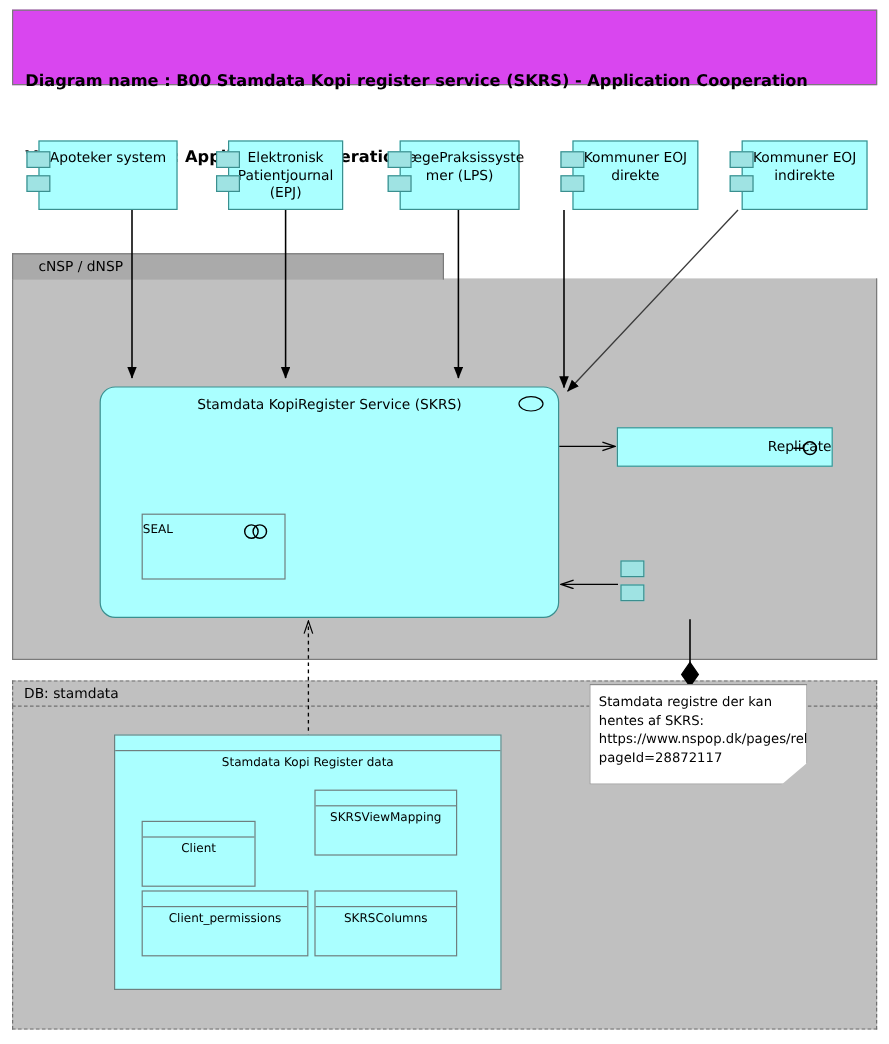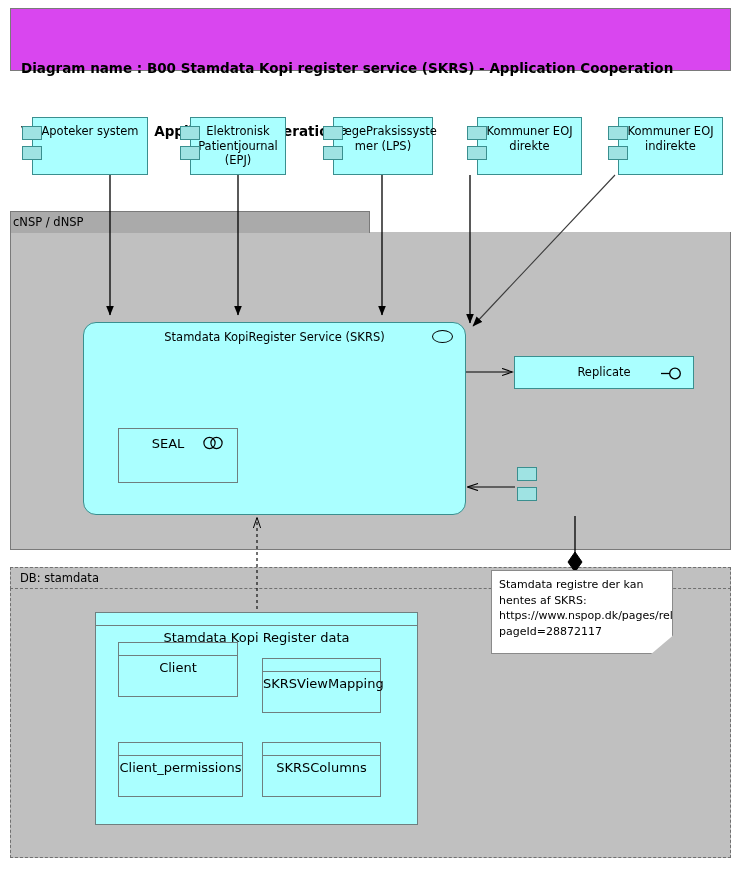--- a/index.html
+++ b/index.html
@@ -46,21 +46,21 @@
     border-top: none;
   }
   .group-cnsp-tab {
     left: 10px; top: 211px;
     width: 360px; height: 22px;
     background: #aaaaaa;
     border: 1px solid #7a7a7a;
     border-bottom: none;
     font-size: 11.5px;
     color: #000;
-    padding: 3px 0 0 2px;
+    padding: 3px 0 0 21px;
   }
   .group-db-body {
     left: 10px; top: 588px;
     width: 721px; height: 270px;
     background: #c0c0c0;
     border: 1px dashed #707070;
     border-top: none;
   }
   .group-db-tab {
     left: 10px; top: 567px;
@@ -125,39 +125,39 @@
   .seal {
     left: 118px; top: 428px;
     width: 120px; height: 55px;
     background: transparent;
     border: 1px solid #6f7f7f;
   }
   .seal-label {
     position: absolute;
     left: 0; top: 7px;
     width: 100%;
-    text-align: center;
-    font-size: 13px;
+    text-align: left;
+    font-size: 10px;
     color: #000;
     padding-right: 20px;
     box-sizing: border-box;
   }
 
   
   .replicate {
     left: 514px; top: 356px;
     width: 180px; height: 33px;
     background: #aaffff;
     border: 1px solid #3a8f8f;
   }
   .replicate-label {
     position: absolute;
     left: 0; top: 8px;
     width: 100%;
-    text-align: center;
+    text-align: right;
     font-size: 11.5px;
     color: #000;
   }
 
   
   .dataobj {
     background: #aaffff;
     border: 1px solid #6f7f7f;
   }
   .dataobj-bar {
@@ -166,21 +166,21 @@
     width: 100%;
     height: 13px;
     border-bottom: 1px solid #6f7f7f;
     box-sizing: border-box;
   }
   .dataobj-label {
     position: absolute;
     left: 0; top: 17px;
     width: 100%;
     text-align: center;
-    font-size: 13px;
+    font-size: 10px;
     color: #000;
   }
 
   
   .note {
     left: 491px; top: 570px;
     width: 182px; height: 84px;
     background: #ffffff;
     border: 1px solid #8a8a8a;
     font-size: 11px;
@@ -314,31 +314,31 @@
 
   <div class="abs note">
     <span>Stamdata registre der kan hentes af SKRS: https://www.nspop.dk/pages/releaseview.action?pageId=28872117</span>
   </div>
 
   <div class="abs dataobj" style="left:95px; top:612px; width:323px; height:213px;">
     <span class="dataobj-bar"></span>
     <span class="dataobj-label">Stamdata Kopi Register data</span>
   </div>
 
-  <div class="abs dataobj" style="left:118px; top:642px; width:120px; height:55px;">
+  <div class="abs dataobj" style="left:118px; top:684px; width:95px; height:55px;">
     <span class="dataobj-bar"></span>
     <span class="dataobj-label">Client</span>
   </div>
 
   <div class="abs dataobj" style="left:262px; top:658px; width:119px; height:55px;">
     <span class="dataobj-bar"></span>
     <span class="dataobj-label">SKRSViewMapping</span>
   </div>
 
-  <div class="abs dataobj" style="left:118px; top:742px; width:125px; height:55px;">
+  <div class="abs dataobj" style="left:118px; top:742px; width:139px; height:55px;">
     <span class="dataobj-bar"></span>
     <span class="dataobj-label">Client_permissions</span>
   </div>
 
   <div class="abs dataobj" style="left:262px; top:742px; width:119px; height:55px;text-decoration:underline;">
     <span class="dataobj-bar"></span>
     <span class="dataobj-label">SKRSColumns</span>
   </div>
 
 </div>

